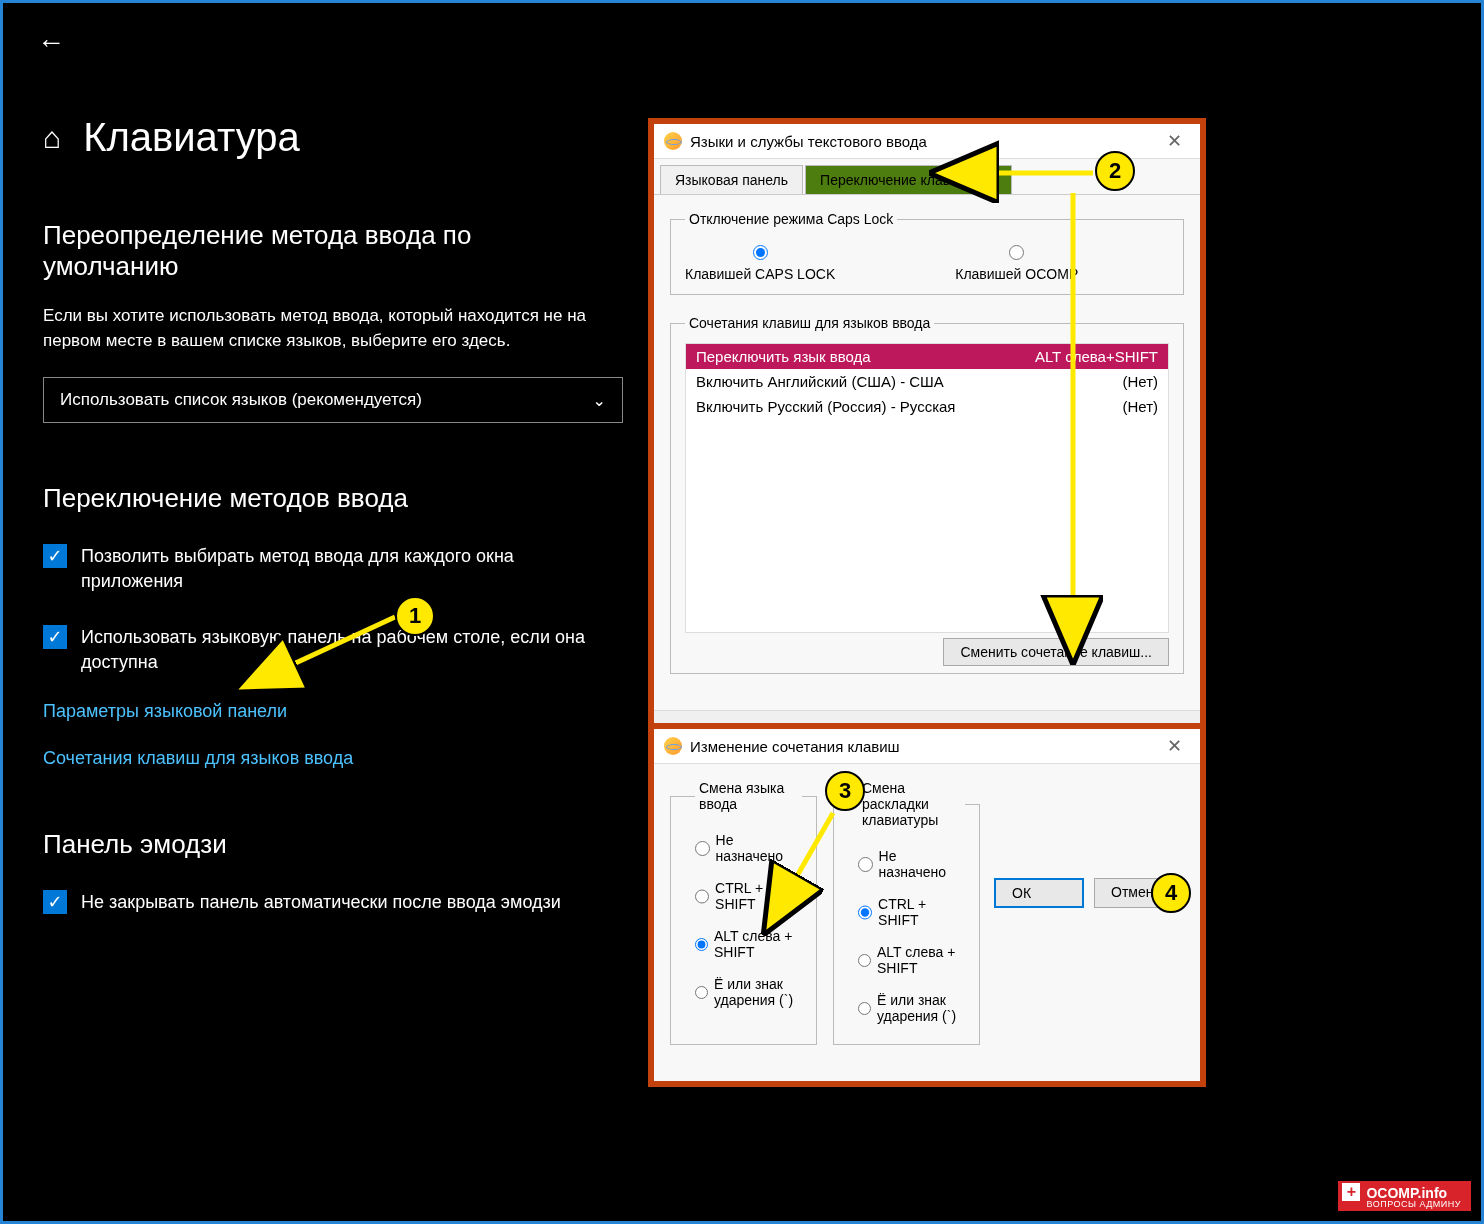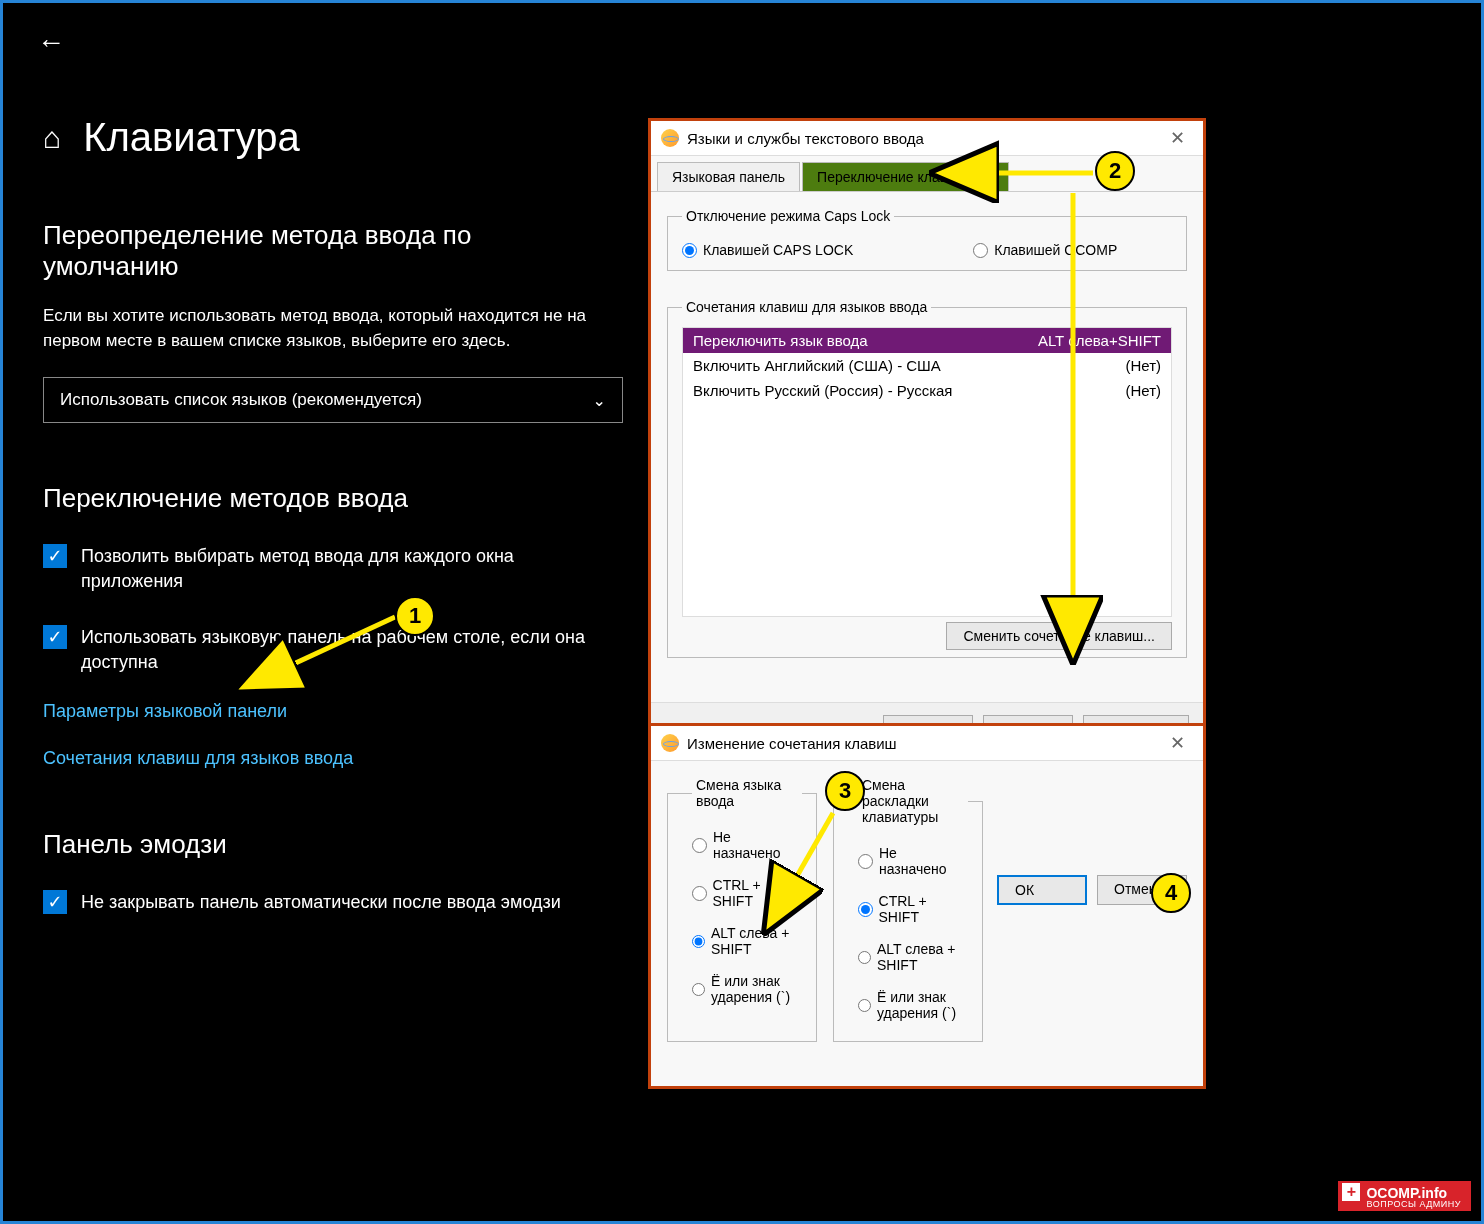--- a/index.html
+++ b/index.html
@@ -11,36 +11,36 @@
 .settings h1 .home { font-size:30px; }
 .settings h2 { font-size:26px; font-weight:400; margin-top:60px; }
 .settings p { font-size:17px; margin-top:22px; line-height:1.45; }
 .dropdown { margin-top:24px; border:1px solid #888; padding:12px 16px; width:580px; display:flex; justify-content:space-between; align-items:center; font-size:17px; }
 .dropdown .chev { font-size:16px; }
 .chk-row { display:flex; align-items:flex-start; gap:14px; margin-top:30px; }
 .chk { width:24px; height:24px; background:#0078d7; display:flex; align-items:center; justify-content:center; color:#fff; font-size:18px; flex-shrink:0; }
 .chk-row span.lbl { font-size:18px; line-height:1.4; }
 .alink { color:#4cc2ff; font-size:18px; margin-top:26px; display:block; cursor:pointer; }
 
-.dialog { position:absolute; background:#f0f0f0; color:#000; border:3px solid #c2410c; }
+.dialog { position:absolute; background:#f0f0f0; color:#000; border:6px solid #c2410c; }
 .dialog .title { display:flex; align-items:center; gap:8px; padding:6px 10px; background:#fff; border-bottom:1px solid #ddd; font-size:15px; }
 .dialog .title .close { margin-left:auto; font-size:18px; color:#666; padding:0 8px; cursor:pointer; }
 .tabs { display:flex; padding:6px 6px 0 6px; background:#f8f8f8; border-bottom:1px solid #ccc; }
 .tab { padding:6px 14px; border:1px solid #bbb; border-bottom:none; background:#f0f0f0; font-size:14px; margin-right:2px; cursor:pointer; }
 .tab.active { background:#4d7c0f; }
 .dialog .body { padding:16px; background:#f8f8f8; }
-fieldset { border:1px solid #bbb; padding:12px 14px; margin-bottom:28px; }
+fieldset { border:1px solid #bbb; padding:12px 14px; margin-bottom:20px; }
 fieldset legend { font-size:14px; padding:0 4px; }
 .radio-row { display:flex; gap:120px; margin-top:6px; }
-label.radio { font-size:14px; display:flex; align-items:center; gap:6px; cursor:pointer; }
+label.radio { font-size:14px; display:flex; align-items:center; gap:6px; cursor:pointer;flex-direction:column; }
 input[type=radio]{ width:15px; height:15px; }
 .grid-head { display:flex; justify-content:space-between; padding:6px 10px; font-size:14px; }
 .grid { border:1px solid #ddd; background:#fff; height:290px; overflow:auto; }
 .grow { display:flex; justify-content:space-between; padding:4px 10px; font-size:15px; }
-.grow.sel { background:#701a75; color:#fff;text-align:center; }
+.grow.sel { background:#be185d; color:#fff;text-align:center; }
 .btn-row { display:flex; justify-content:flex-end; gap:10px; padding:12px 14px; background:#f0f0f0; border-top:1px solid #ddd; }
 .btn { min-width:90px; padding:5px 16px; background:#e8e8e8; border:1px solid #aaa; font-size:14px; cursor:pointer; text-align:left; }
 .btn.primary { border:2px solid #0078d7; }
 .btn.disabled { color:#999; }
 .two-col { display:flex; gap:16px; }
 .two-col fieldset { flex:1;padding-left:24px; }
 .radio-stack label { display:flex; align-items:center; gap:6px; font-size:14px; padding:8px 0; cursor:pointer; }
 .side-btns { display:flex; gap:10px; margin-left:14px; align-self:flex-start; margin-top:98px; }
 
 .marker { position:absolute; width:40px; height:40px; border-radius:50%; background:#ffe900; border:2px solid #000; display:flex; align-items:center; justify-content:center; font-weight:bold; font-size:22px; z-index:90; }

